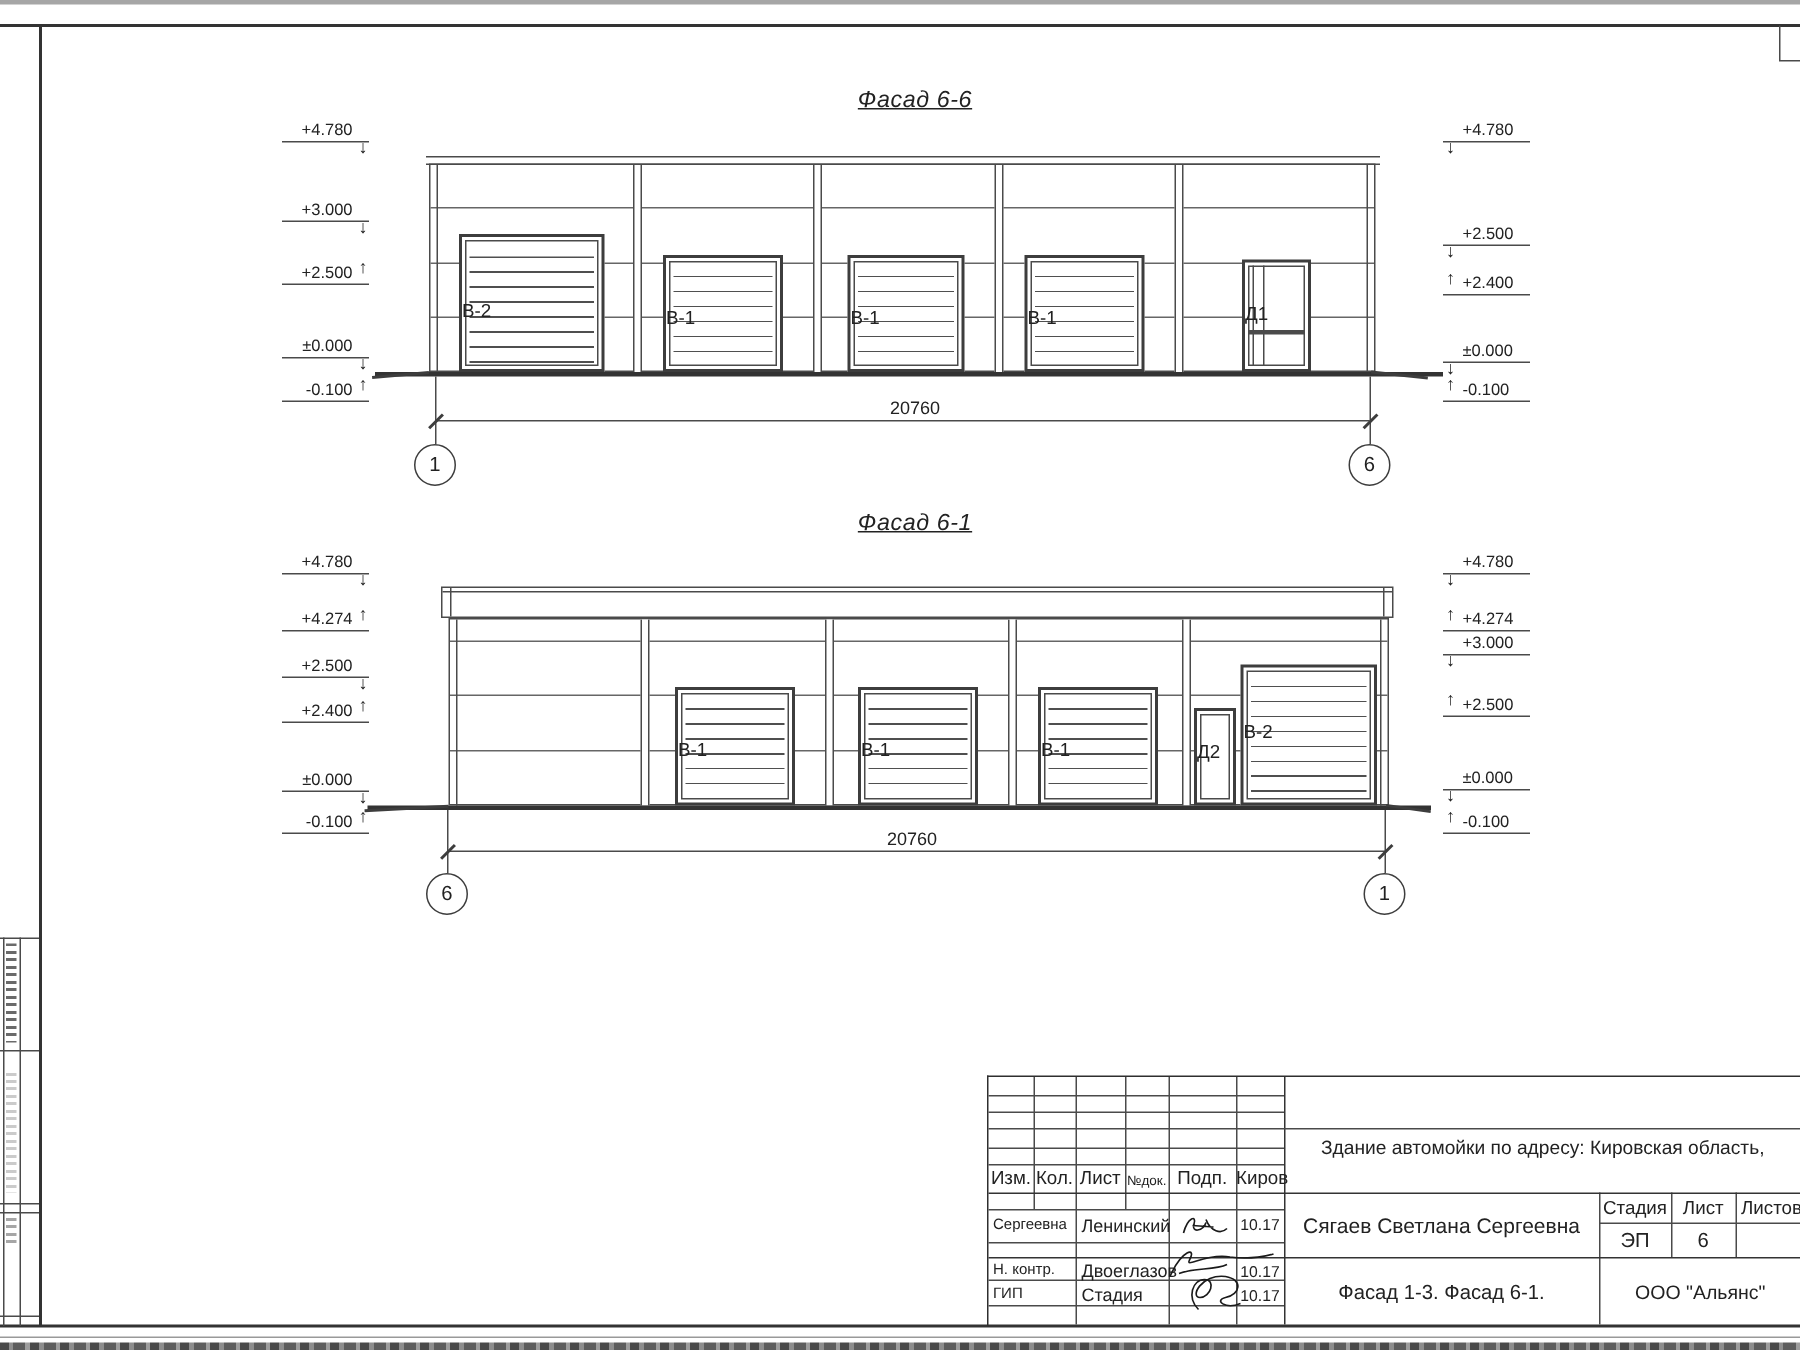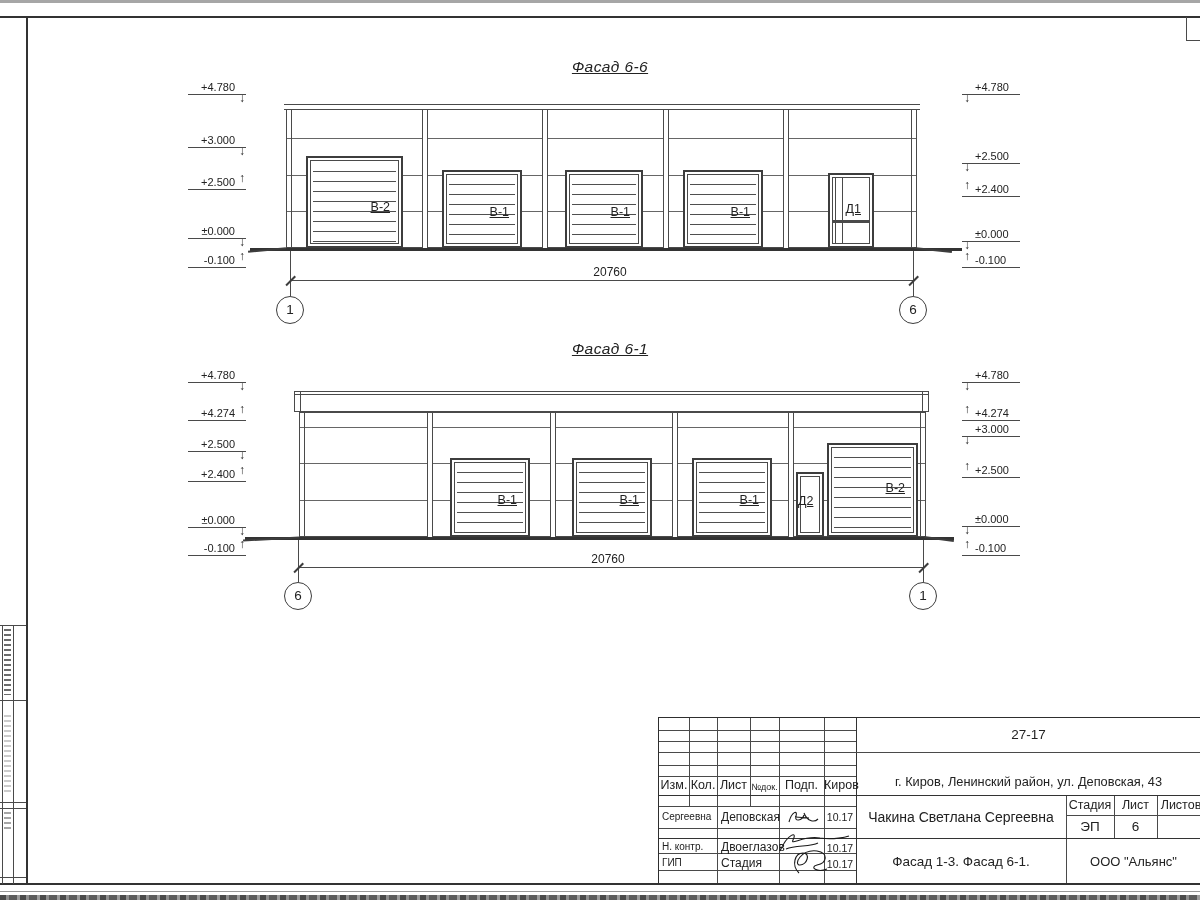--- a/index.html
+++ b/index.html
@@ -11,21 +11,21 @@
   .thk{background:#333;}
   .wedge{position:absolute;height:1.5px;background:#3d3d3d;}
   
   .ftitle{position:absolute;font-style:italic;font-size:15.5px;text-align:center;
           text-decoration:underline;letter-spacing:.4px;}
   
   .gdoor{position:absolute;border:2px solid #3d3d3d;background:#fff;box-sizing:border-box;}
   .gdoor .in{position:absolute;left:2px;right:2px;top:2px;bottom:2px;border:1px solid #4a4a4a;}
   .gdoor .slats{position:absolute;left:5px;right:5px;bottom:3px;
         background:repeating-linear-gradient(to bottom,#4f4f4f 0 1px,transparent 1px 10px);}
-  .dlabel{position:absolute;left:0;right:11px;text-align:right;font-size:12.5px;color:#222;text-decoration:underline;}
+  .dlabel{position:absolute;left:0;right:0;text-align:left;font-size:12.5px;color:#222;}
   
   .elev{position:absolute;font-size:11px;line-height:12px;white-space:nowrap;width:58px;}
   .elev .t{display:block;border-bottom:1px solid #4a4a4a;padding-bottom:1px;}
   .elev.l .t{text-align:right;padding-right:11px;}
   .elev.r .t{text-align:left;padding-left:13px;}
   .elev .a{position:absolute;font-size:12px;line-height:11px;}
   .elev.l .a{right:1px;}
   .elev.r .a{left:2px;}
   .elev .a.down{top:12px;}
   .elev .a.up{top:-3px;}
@@ -305,44 +305,43 @@
   <div class="hl" style="left:0;top:152px;width:197px;"></div>
 
   <div class="tb" style="left:0;top:60px;width:30px;font-size:12.5px;">Изм.</div>
   <div class="tb" style="left:30px;top:60px;width:28px;font-size:12.5px;">Кол.</div>
   <div class="tb" style="left:58px;top:60px;width:33px;font-size:12.5px;">Лист</div>
   <div class="tb" style="left:91px;top:64px;width:29px;font-size:9px;">№док.</div>
   <div class="tb" style="left:120px;top:60px;width:45px;font-size:12.5px;">Подп.</div>
   <div class="tb" style="left:165px;top:60px;width:32px;font-size:12.5px;">Киров</div>
 
   <div class="tb-small" style="left:3px;top:93px;">Сергеевна</div>
-  <div class="tb-name" style="left:62px;top:92px;">Деповская</div>
+  <div class="tb-name" style="left:62px;top:92px;">Ленинский</div>
   <div class="tb-date" style="left:165px;top:93px;width:32px;">10.17</div>
 
   <div class="tb-small" style="left:3px;top:123px;">Н. контр.</div>
   <div class="tb-name" style="left:62px;top:122px;">Двоеглазов</div>
   <div class="tb-date" style="left:165px;top:124px;width:32px;">10.17</div>
 
   <div class="tb-small" style="left:3px;top:139px;">ГИП</div>
   <div class="tb-name" style="left:62px;top:138px;">Стадия</div>
   <div class="tb-date" style="left:165px;top:140px;width:32px;">10.17</div>
 
   <svg class="abs" style="left:124px;top:88px;" width="40" height="22" viewBox="0 0 40 22">
     <path d="M6 16 C9 5,15 4,13 10 C11 16,19 15,21 9 M12 11 L26 12 M21 7 C24 15,31 17,35 13" fill="none" stroke="#1a1a1a" stroke-width="1.1"></path>
   </svg>
   <svg class="abs" style="left:117px;top:111px;" width="76" height="26" viewBox="0 0 76 26">
     <path d="M4 22 C12 4,22 2,17 11 C14 17,28 6,44 9 C58 11,70 8,73 7 M10 20 C20 16,34 18,42 14" fill="none" stroke="#1a1a1a" stroke-width="1.1"></path>
   </svg>
   <svg class="abs" style="left:128px;top:129px;" width="58" height="30" viewBox="0 0 58 30">
     <path d="M12 26 C4 18,8 6,16 6 C24 6,20 18,13 18 C6 18,14 2,30 4 C42 6,40 16,30 18 C22 20,30 26,40 22" fill="none" stroke="#1a1a1a" stroke-width="1.1"></path>
   </svg>
 
-  <div class="tb" style="left:197px;top:9px;width:345px;font-size:13.5px;">27-17</div>
-  <div class="tb" style="left:197px;top:56px;width:345px;font-size:12.8px;">г. Киров, Ленинский район, ул. Деповская, 43</div>
-  <div class="tb" style="left:197px;top:91px;width:210px;font-size:14px;">Чакина Светлана Сергеевна</div>
+  <div class="tb" style="left:197px;top:39px;width:345px;font-size:12.8px;">Здание автомойки по адресу: Кировская область,</div>
+  <div class="tb" style="left:197px;top:91px;width:210px;font-size:14px;">Сягаев Светлана Сергеевна</div>
 
   <div class="tb" style="left:407px;top:80px;width:48px;font-size:12.5px;">Стадия</div>
   <div class="tb" style="left:455px;top:80px;width:43px;font-size:12.5px;">Лист</div>
   <div class="tb" style="left:498px;top:80px;width:48px;font-size:12.5px;">Листов</div>
   <div class="tb" style="left:407px;top:101px;width:48px;font-size:13.5px;">ЭП</div>
   <div class="tb" style="left:455px;top:101px;width:43px;font-size:13.5px;">6</div>
 
   <div class="tb" style="left:197px;top:136px;width:210px;font-size:13.5px;">Фасад 1-3. Фасад 6-1.</div>
   <div class="tb" style="left:407px;top:136px;width:135px;font-size:13px;">ООО "Альянс"</div>
 </div>

